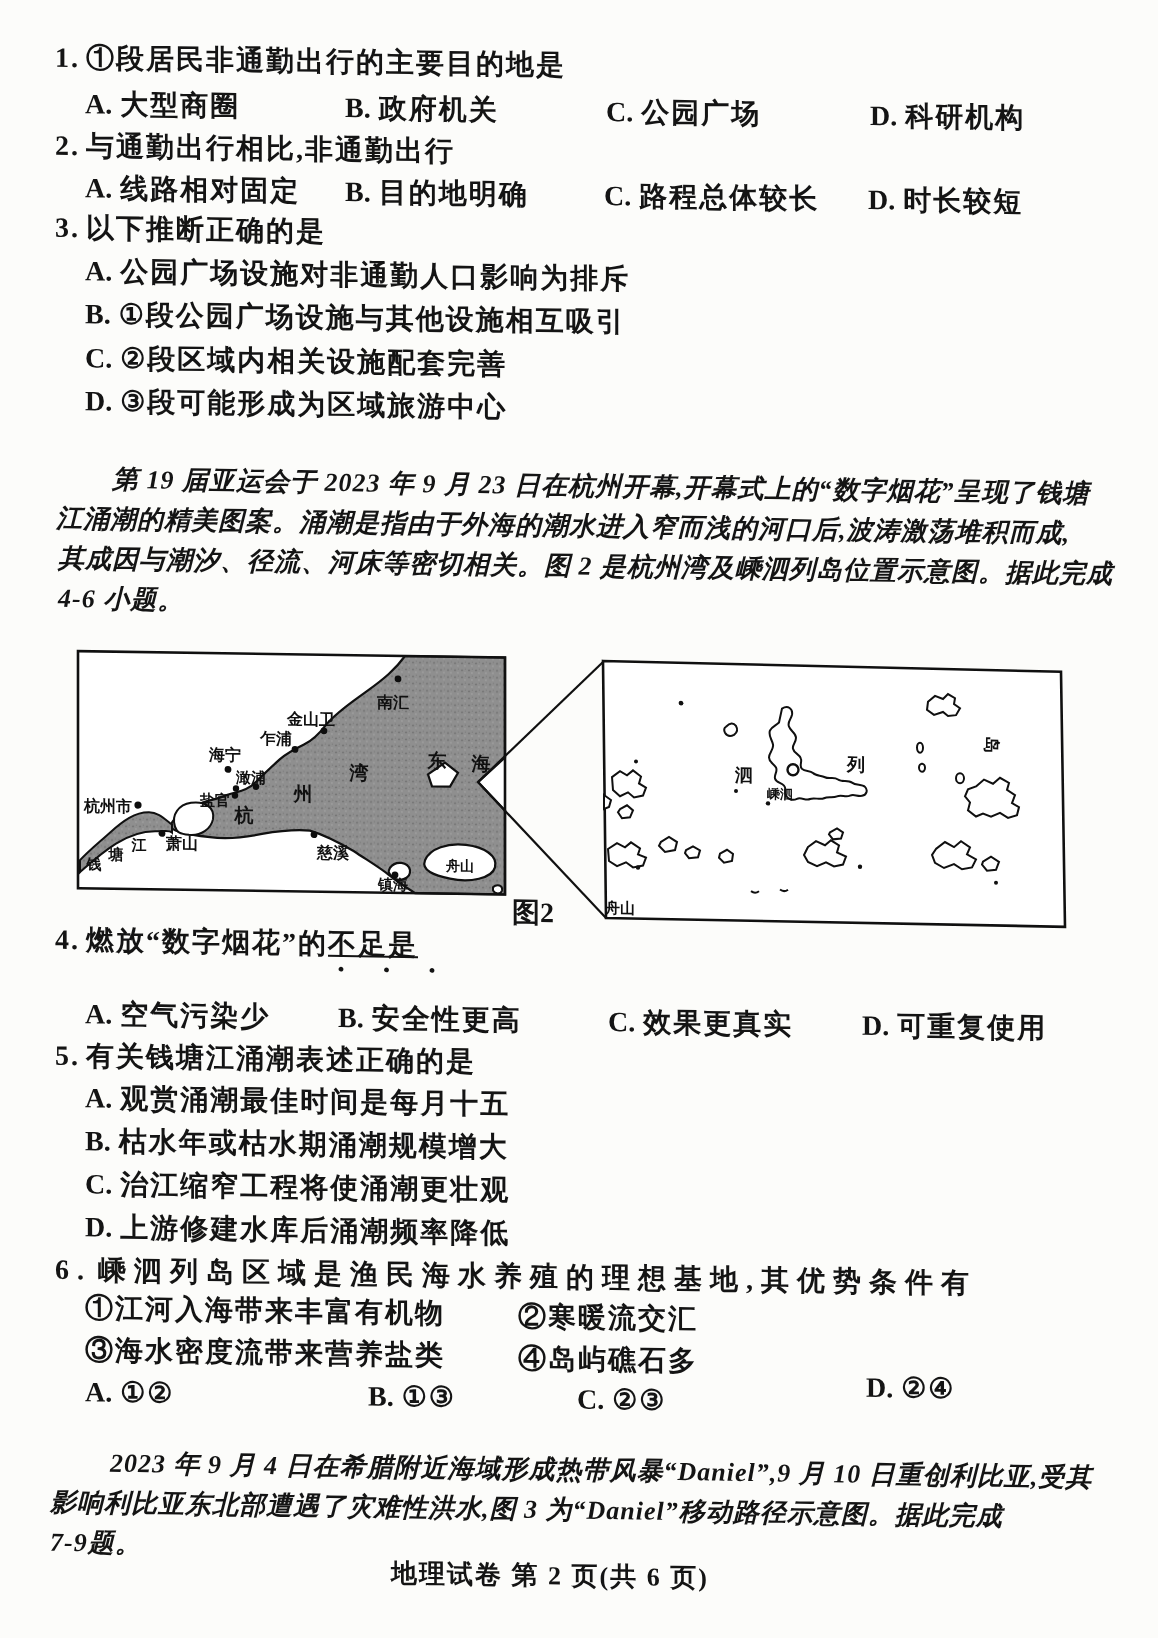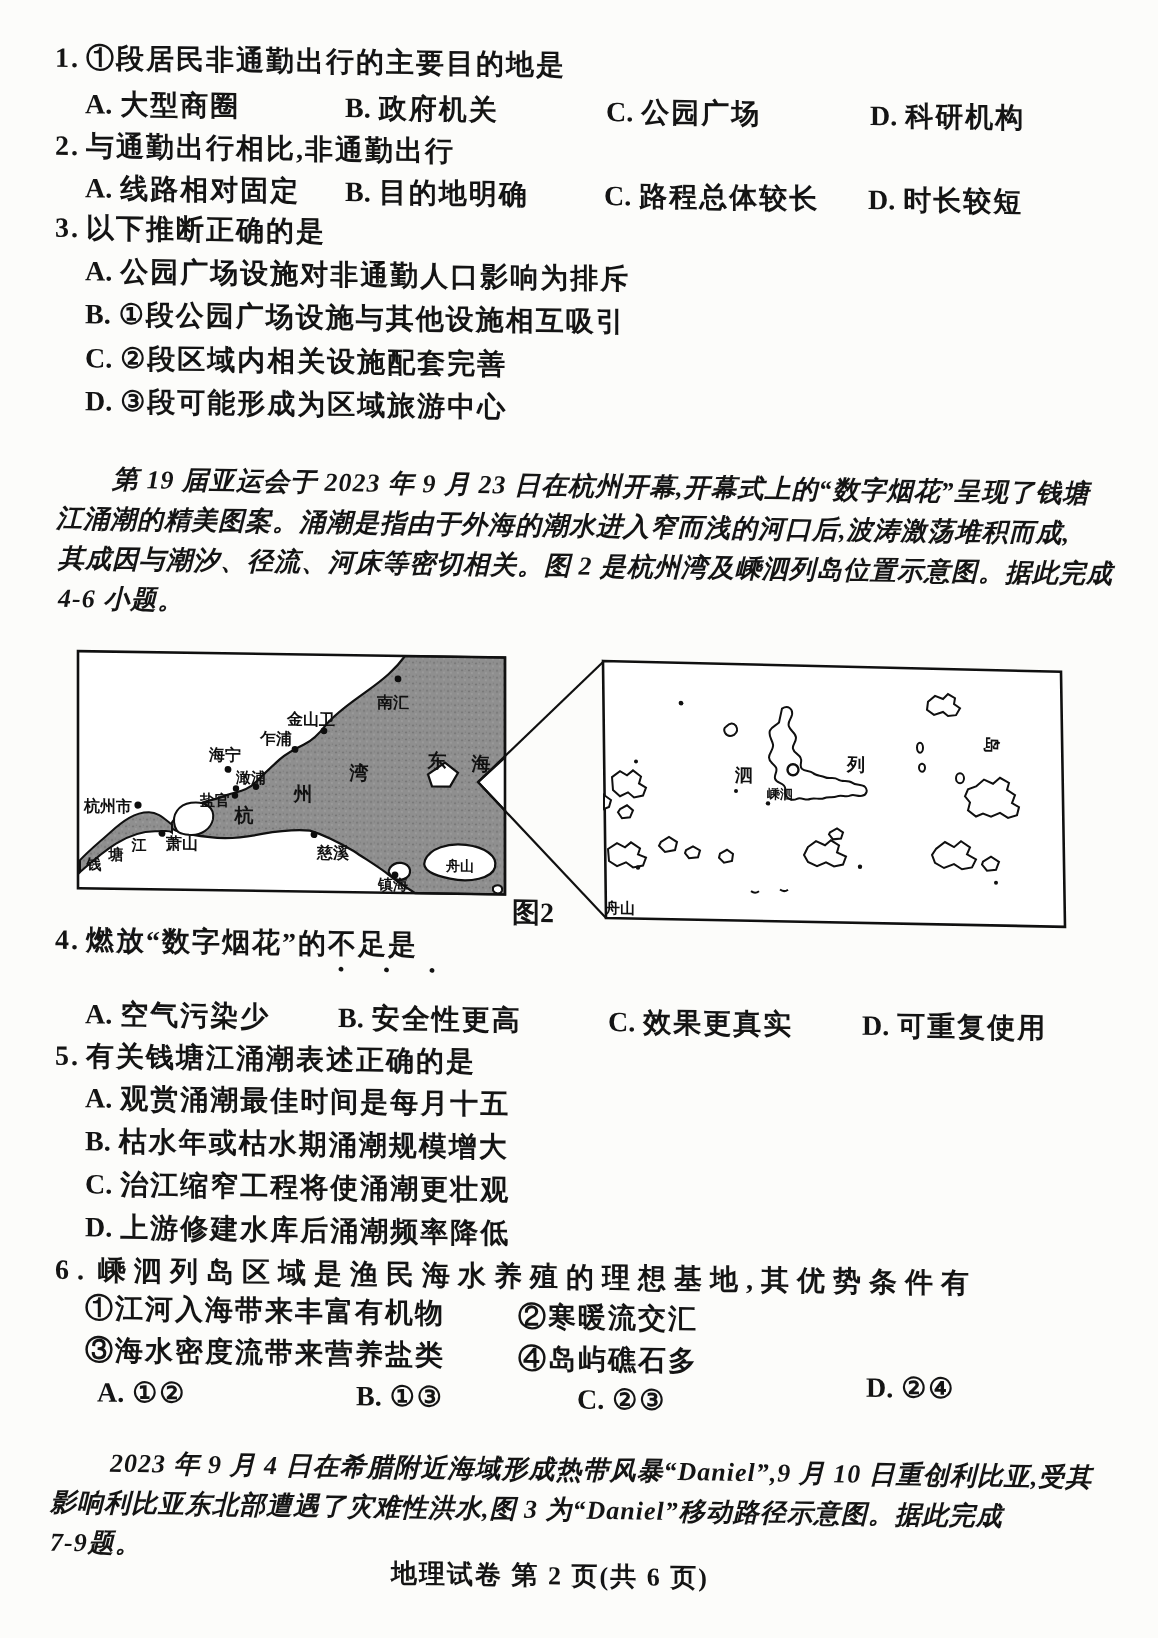--- a/index.html
+++ b/index.html
@@ -9,21 +9,21 @@
     font-family:"Liberation Serif","DejaVu Serif",serif;
   }
   .skew{position:absolute;left:0;top:0;width:1158px;height:1638px;
     transform:skewY(0.85deg);transform-origin:0 0;}
   .line{position:absolute;white-space:nowrap;font-size:28px;font-weight:700;
     letter-spacing:2px;line-height:1.2;}
   .line .qno{margin-right:6px;}
   .line .olabel{margin-right:8px;letter-spacing:0;}
   .passage{font-size:26px;letter-spacing:1px;font-style:italic;font-weight:600;}
   .wide{letter-spacing:8px;}
-  .emph{position:relative;display:inline-block;}
+  .emph{position:relative;display:inline-block;text-decoration:underline;}
   .emph::after{content:"· · ·";position:absolute;left:8px;top:24px;
     font-size:30px;font-weight:900;letter-spacing:14px;font-style:normal;}
   .figure{position:absolute;left:68px;top:640px;width:1010px;height:305px;}
   .caption{position:absolute;left:512px;top:886px;font-size:28px;font-weight:700;}
   .footer{position:absolute;left:0;top:1550px;width:1100px;text-align:center;
     font-size:26px;font-weight:700;letter-spacing:2px;}
   svg text{font-family:"Liberation Serif","DejaVu Serif",serif;font-weight:700;fill:#101010;}
 </style>
 </head>
 <body>
@@ -174,22 +174,22 @@
   <div class="line" style="left:85px;top:1080px"><span class="olabel">A.</span><span>观赏涌潮最佳时间是每月十五</span></div>
   <div class="line" style="left:85px;top:1123px"><span class="olabel">B.</span><span>枯水年或枯水期涌潮规模增大</span></div>
   <div class="line" style="left:85px;top:1166px"><span class="olabel">C.</span><span>治江缩窄工程将使涌潮更壮观</span></div>
   <div class="line" style="left:85px;top:1209px"><span class="olabel">D.</span><span>上游修建水库后涌潮频率降低</span></div>
 
   <div class="line wide" style="left:55px;top:1252px"><span class="qno">6.</span><span>嵊泗列岛区域是渔民海水养殖的理想基地,其优势条件有</span></div>
   <div class="line" style="left:85px;top:1290px">①江河入海带来丰富有机物</div>
   <div class="line" style="left:518px;top:1292px">②寒暖流交汇</div>
   <div class="line" style="left:85px;top:1332px">③海水密度流带来营养盐类</div>
   <div class="line" style="left:518px;top:1334px">④岛屿礁石多</div>
-  <div class="line" style="left:97px;top:1374px"><span class="olabel">A.</span><span>①②</span></div>
-  <div class="line" style="left:356px;top:1374px"><span class="olabel">B.</span><span>①③</span></div>
+  <div class="line" style="left:85px;top:1374px"><span class="olabel">A.</span><span>①②</span></div>
+  <div class="line" style="left:368px;top:1374px"><span class="olabel">B.</span><span>①③</span></div>
   <div class="line" style="left:577px;top:1374px"><span class="olabel">C.</span><span>②③</span></div>
   <div class="line" style="left:866px;top:1358px"><span class="olabel">D.</span><span>②④</span></div>
 
   <div class="line passage" style="left:110px;top:1446px">2023 年 9 月 4 日在希腊附近海域形成热带风暴“Daniel”,9 月 10 日重创利比亚,受其</div>
   <div class="line passage" style="left:50px;top:1486px">影响利比亚东北部遭遇了灾难性洪水,图 3 为“Daniel”移动路径示意图。据此完成</div>
   <div class="line passage" style="left:50px;top:1526px">7-9题。</div>
 
   <div class="footer">地理试卷  第 2 页(共 6 页)</div>
 </div>
 

